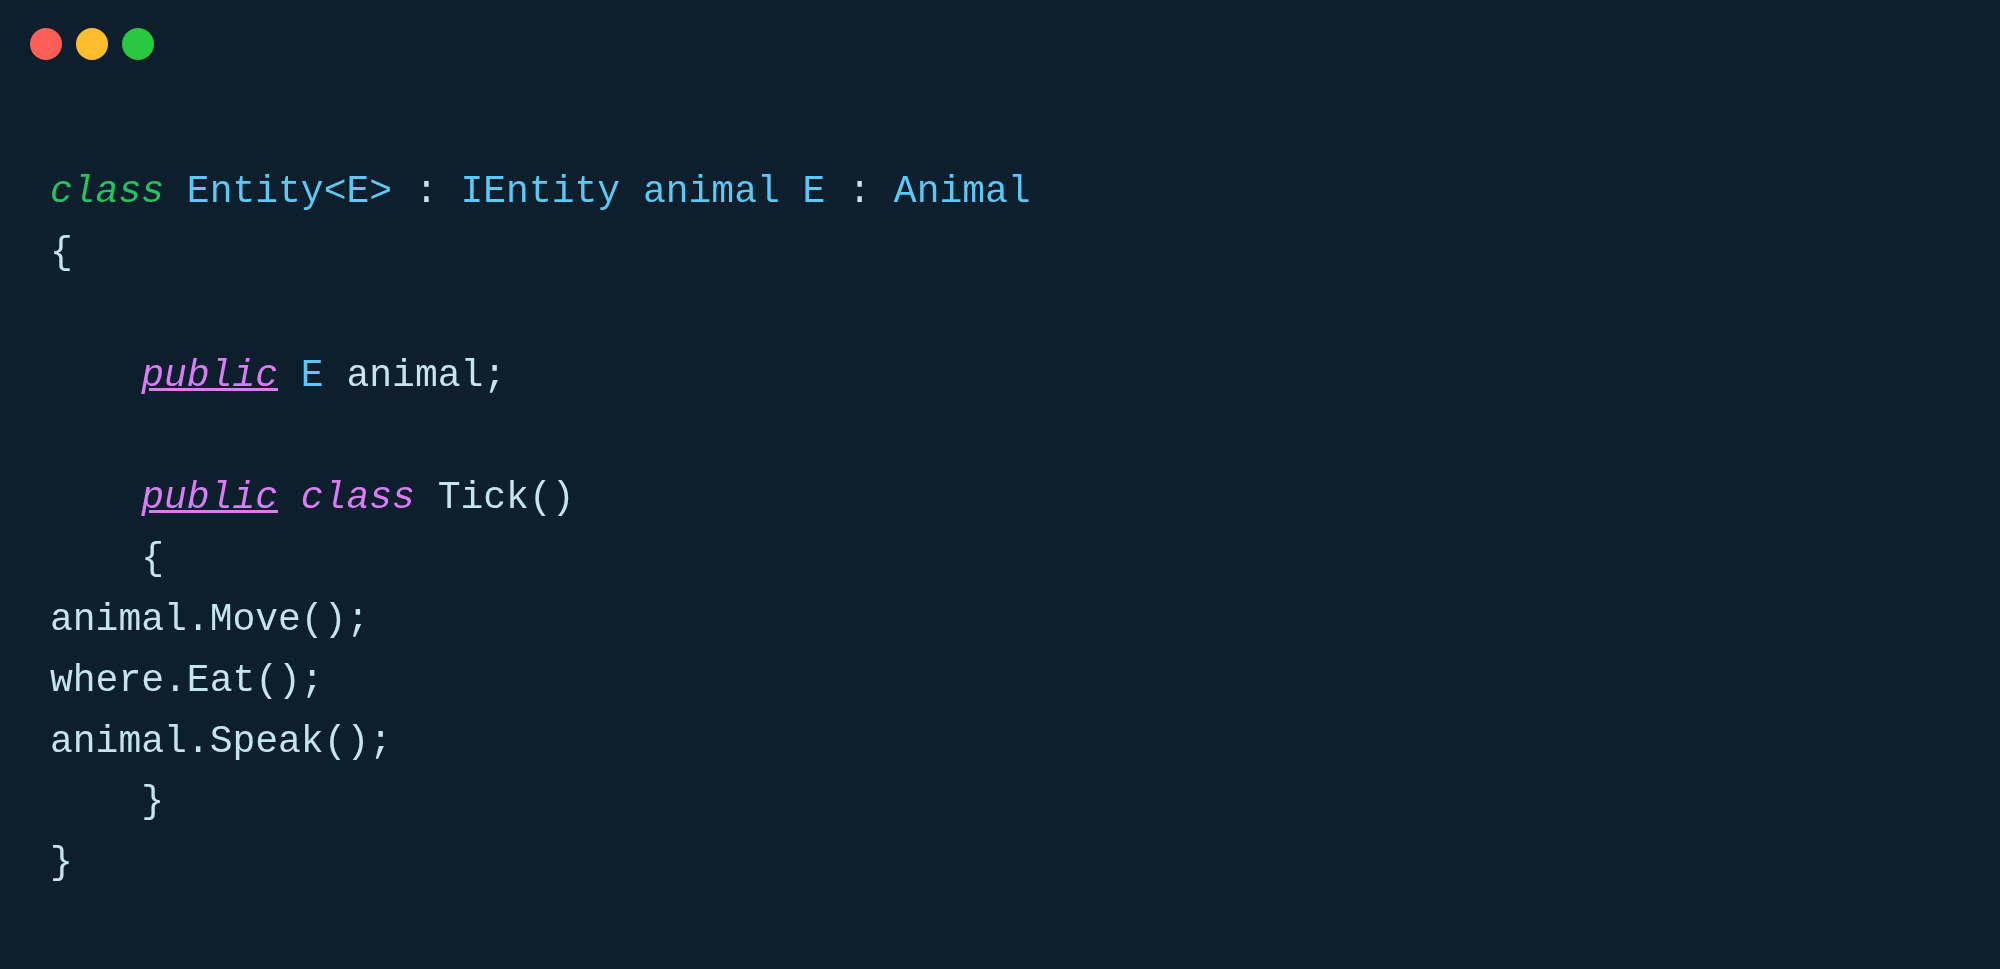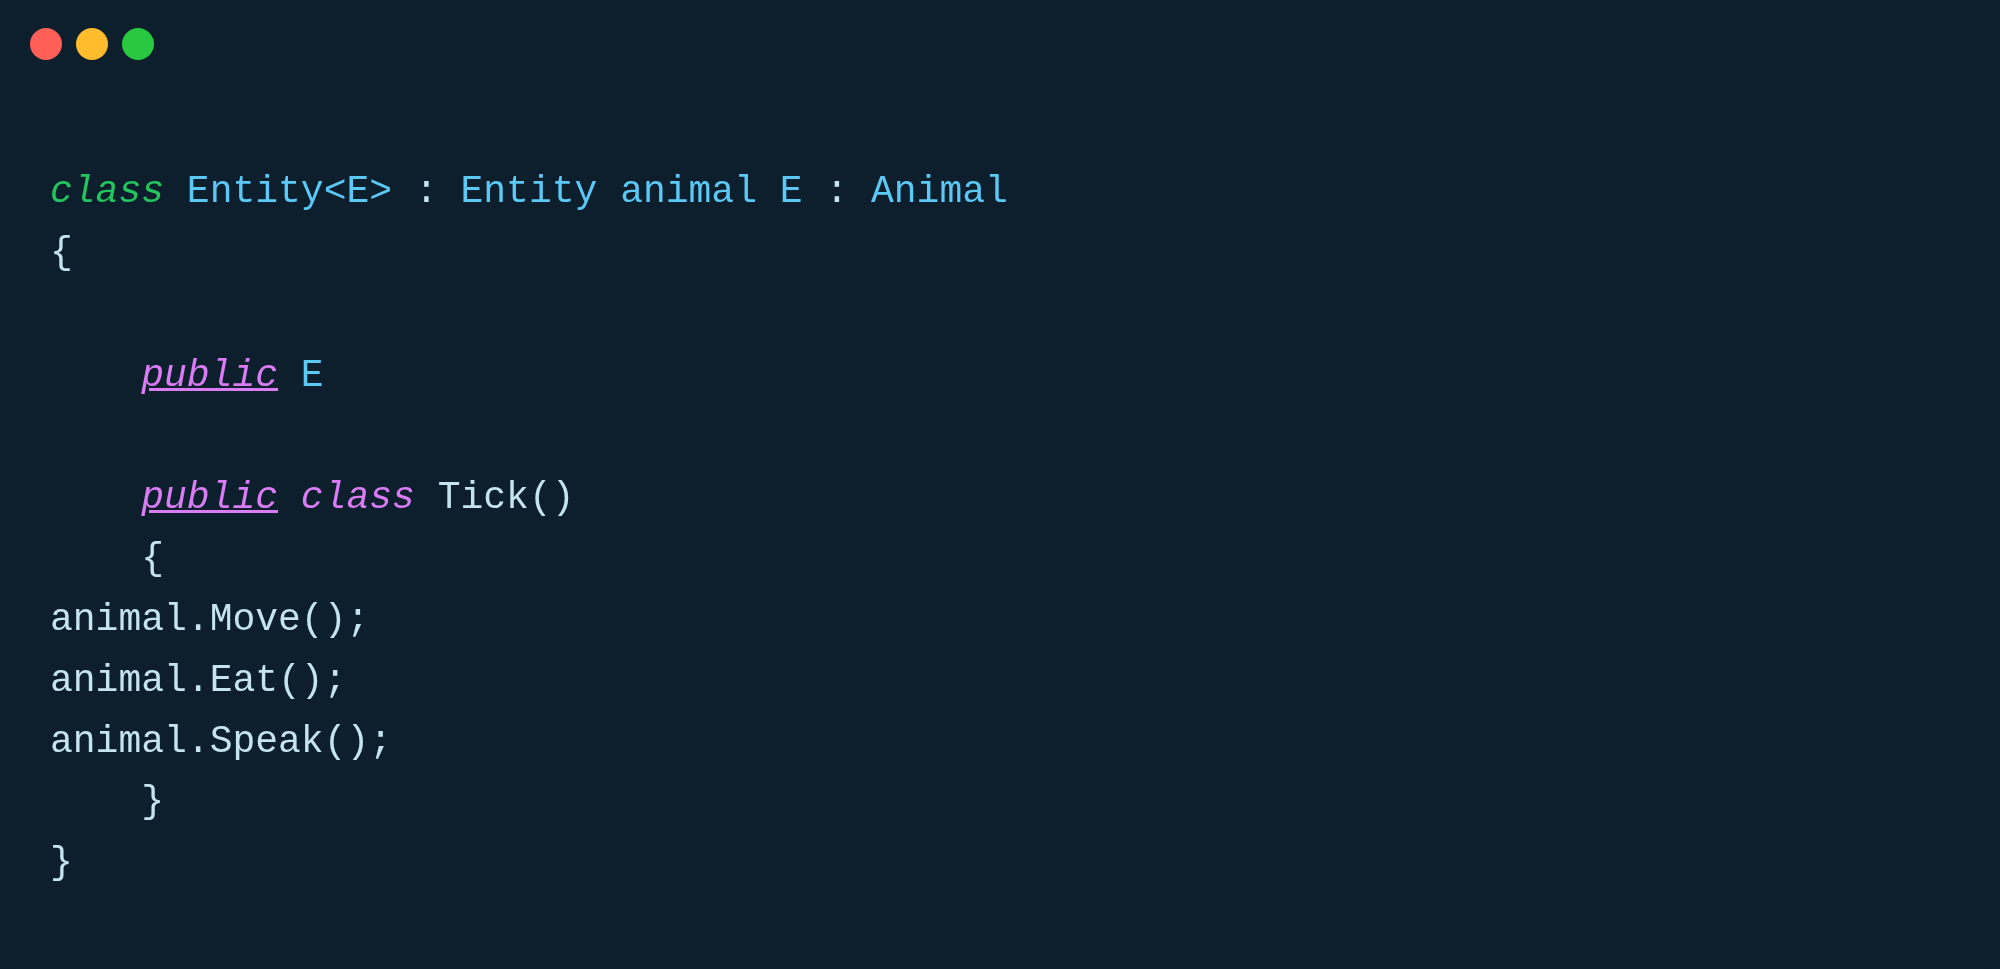--- a/index.html
+++ b/index.html
@@ -124,41 +124,42 @@
     <div class="traffic-light green"></div>
   </div>
 
   <div class="code-area">
 
     <div class="code-line">
       <span class="kw-class">class</span>
       <span class="punctuation"> </span>
       <span class="class-name">Entity&lt;E&gt;</span>
       <span class="punctuation"> : </span>
-      <span class="interface-name">Entity</span>
+      <span class="interface-name">IEntity</span>
       <span class="punctuation"> </span>
       <span class="kw-where">animal</span>
       <span class="punctuation"> </span>
       <span class="type-param">E</span>
       <span class="punctuation"> : </span>
       <span class="constraint-type">Animal</span>
     </div>
 
     <div class="code-line">
       <span class="punctuation">{</span>
     </div>
 
     <div class="blank-line"></div>
 
     <div class="code-line">
       <span class="punctuation">    </span>
       <span class="kw-public">public</span>
       <span class="punctuation"> </span>
       <span class="type-param">E</span>
       <span class="punctuation"> </span>
+      <span class="field-name">animal;</span>
     </div>
 
     <div class="blank-line"></div>
 
     <div class="code-line">
       <span class="punctuation">    </span>
       <span class="kw-public">public</span>
       <span class="punctuation"> </span>
       <span class="kw-void">class</span>
       <span class="punctuation"> </span>
@@ -167,21 +168,21 @@
 
     <div class="code-line">
       <span class="punctuation">    {</span>
     </div>
 
     <div class="code-line">
       <span class="method-call">animal.Move();</span>
     </div>
 
     <div class="code-line">
-      <span class="method-call">animal.Eat();</span>
+      <span class="method-call">where.Eat();</span>
     </div>
 
     <div class="code-line">
       <span class="method-call">animal.Speak();</span>
     </div>
 
     <div class="code-line">
       <span class="punctuation">    }</span>
     </div>
 

